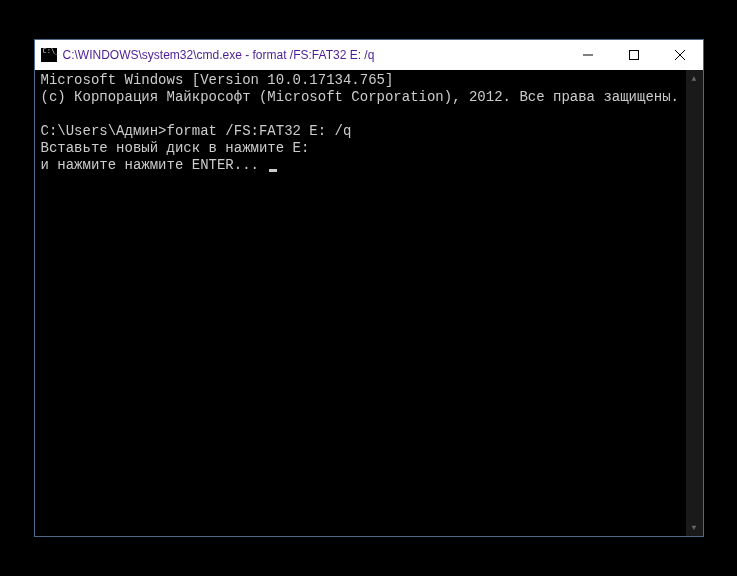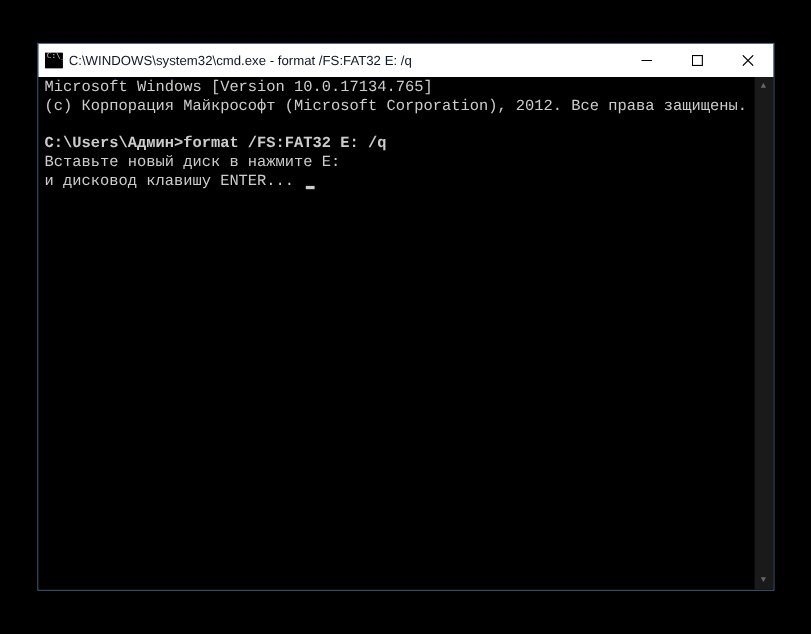--- a/index.html
+++ b/index.html
@@ -44,21 +44,21 @@
       top: -1px;
       left: 1px;
       font-size: 7px;
       color: #ccc;
       font-family: Consolas, monospace;
       line-height: 7px;
     }
     .titlebar-title {
       font-size: 12px;
       font-family: 'Segoe UI', Tahoma, sans-serif;
-      color: #0f172a;
+      color: #4c1d95;
       white-space: nowrap;
       overflow: hidden;
     }
     .titlebar-buttons {
       margin-left: auto;
       display: flex;
       height: 100%;
     }
     .titlebar-btn {
       width: 46px;
@@ -102,21 +102,21 @@
     .scroll-arrow.down { position: absolute; bottom: 0; }
     .cursor {
       display: inline-block;
       width: 8px;
       height: 3px;
       background: #ccc;
       vertical-align: bottom;
       margin-bottom: 2px;
       margin-left: 2px;
     }
-    .prompt-line span { white-space: pre; font-weight: bold; }
+    .prompt-line span { white-space: pre; }
   </style>
 </head>
 <body>
 
 <div class="window">
   <div class="titlebar">
     <div class="titlebar-icon"></div>
     <div class="titlebar-title">C:\WINDOWS\system32\cmd.exe - format  /FS:FAT32 E: /q</div>
     <div class="titlebar-buttons">
       <div class="titlebar-btn">
@@ -136,19 +136,19 @@
           </svg>
       </div>
     </div>
   </div>
 
   <div class="terminal"><span>Microsoft Windows [Version 10.0.17134.765]</span>
 <span>(c) Корпорация Майкрософт (Microsoft Corporation), 2012. Все права защищены.</span>
 <span></span>
 <span class="prompt-line"><span>C:\Users\Админ&gt;</span><span>format /FS:FAT32 E: /q</span></span>
 <span>Вставьте новый диск в нажмите E:</span>
-<span>и дисковод клавишу ENTER... </span><span class="cursor"></span></div>
+<span>и нажмите нажмите ENTER... </span><span class="cursor"></span></div>
 
   <div class="scrollbar">
     <div class="scroll-arrow up">▲</div>
     <div class="scroll-arrow down">▼</div>
   </div>
 </div>
 
 </body></html>

